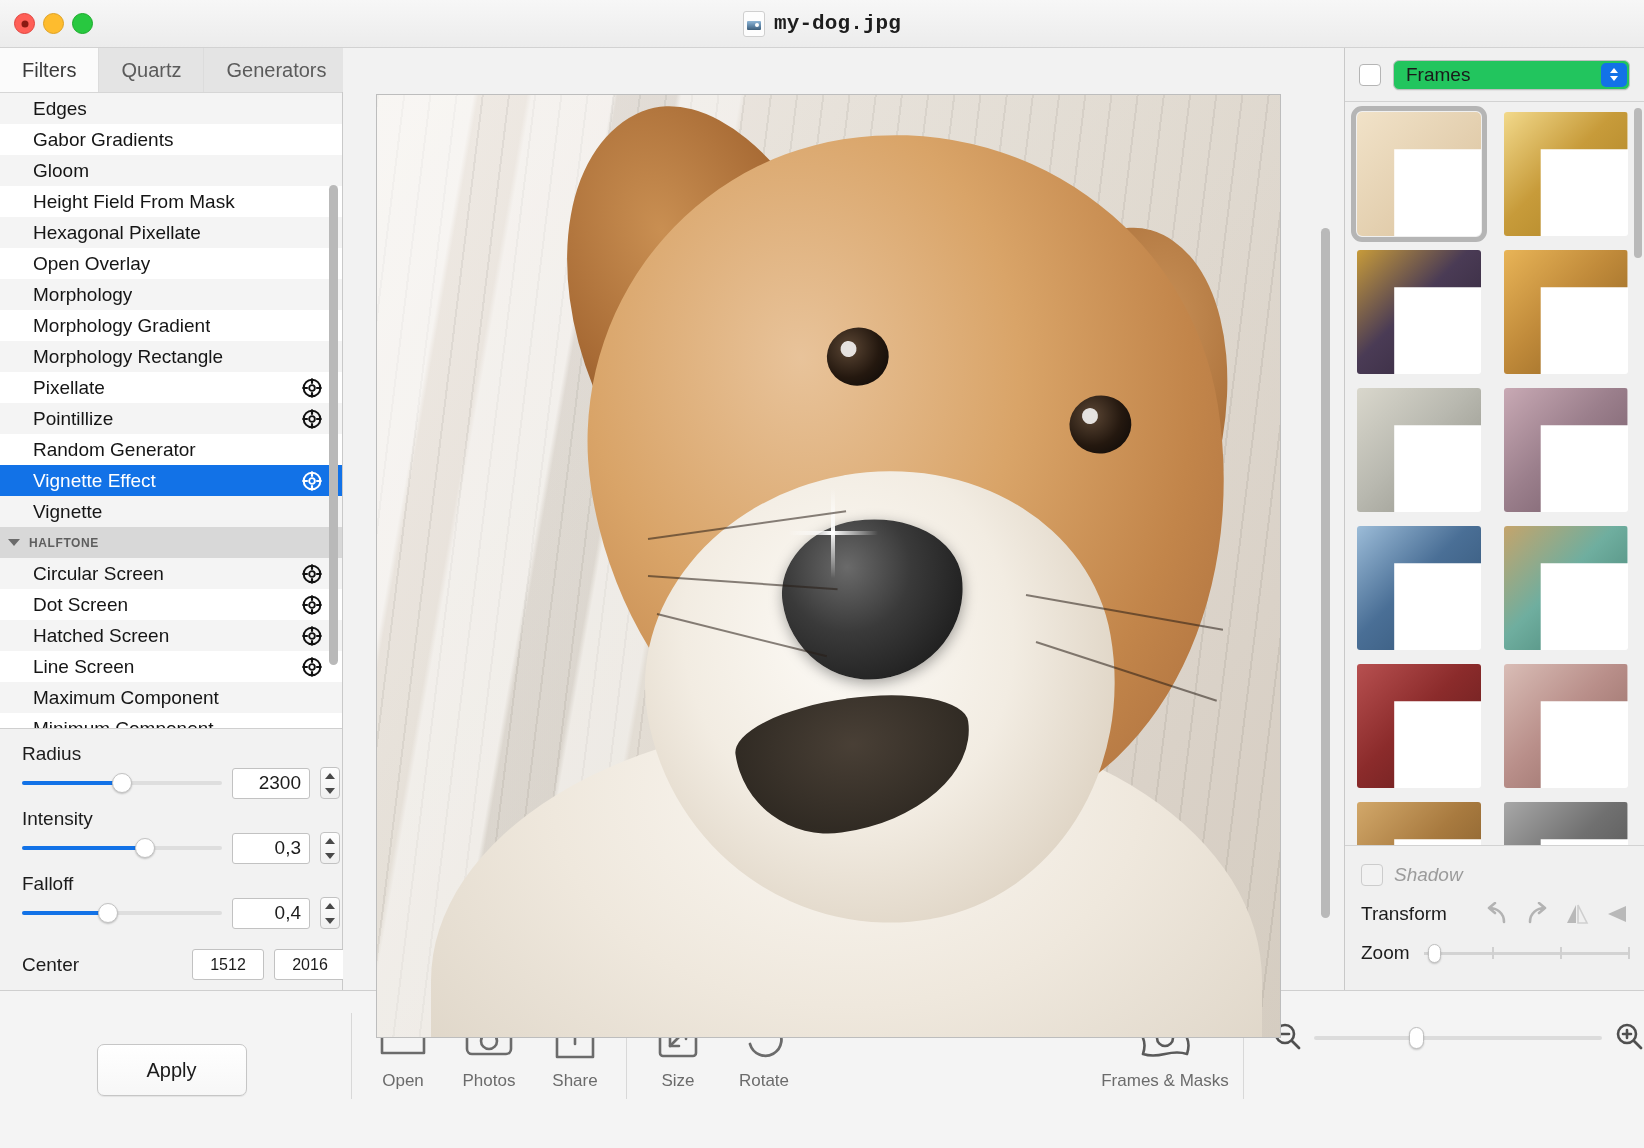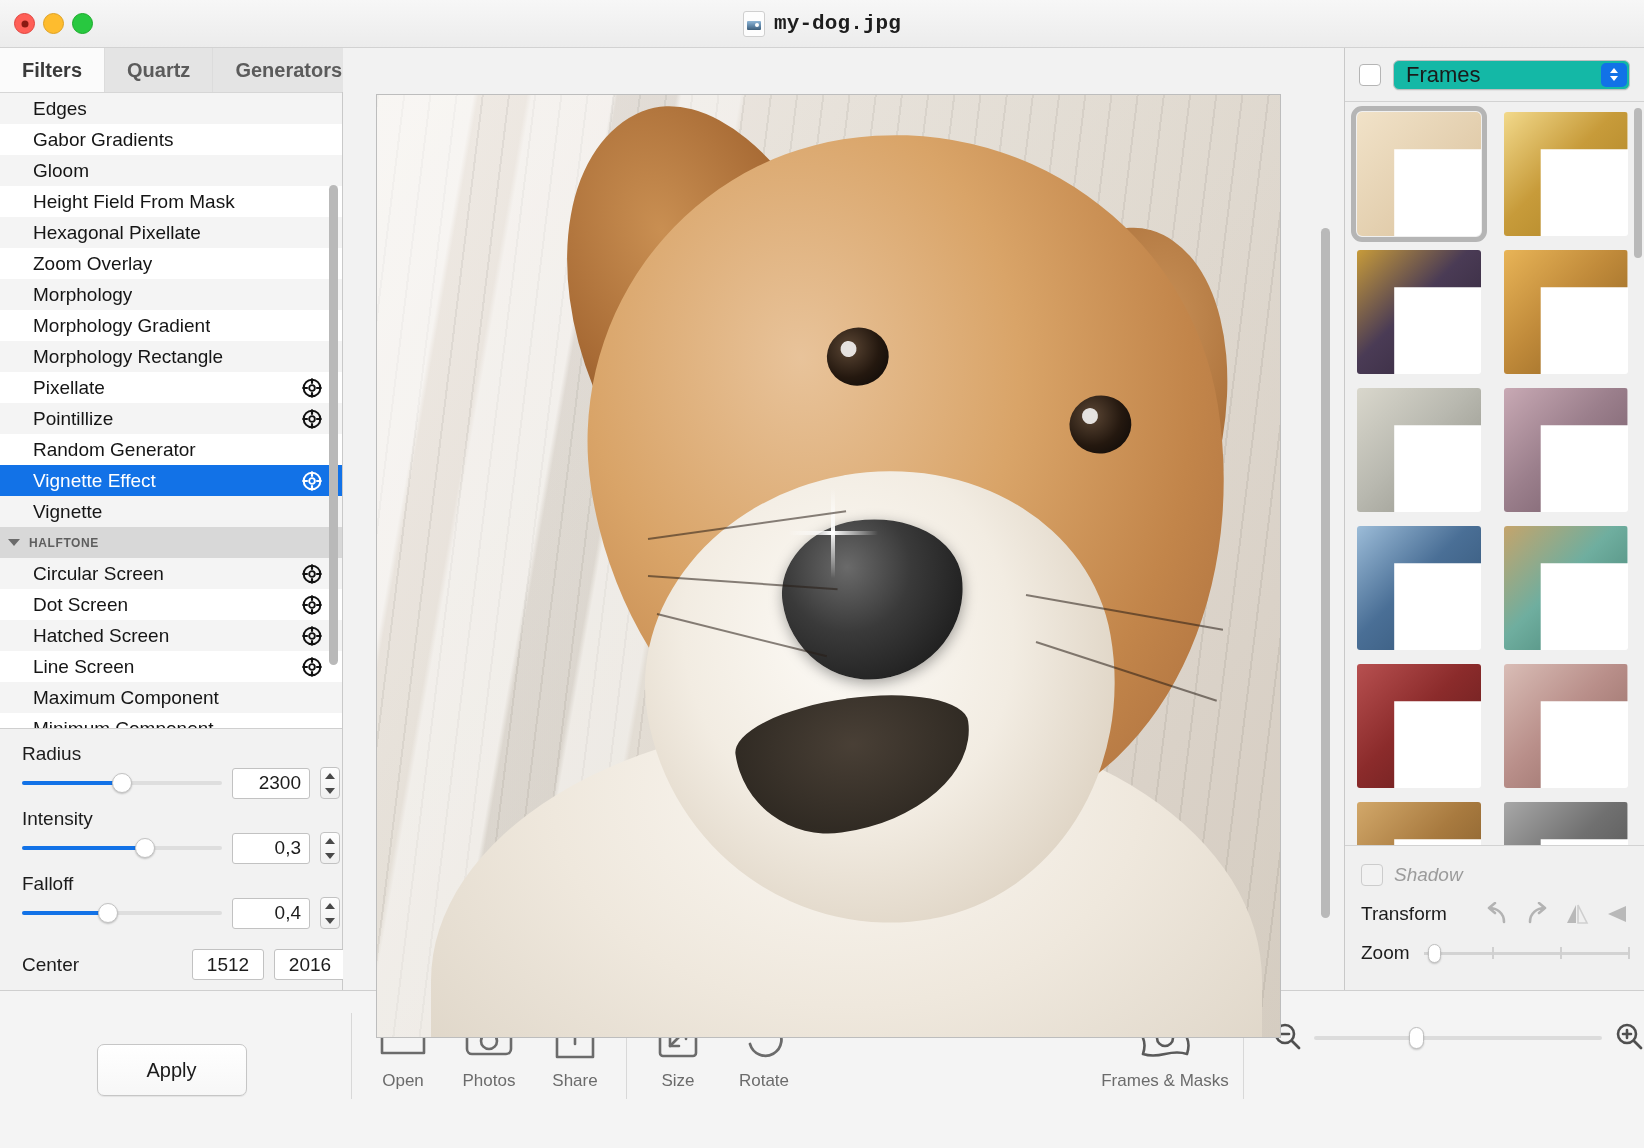--- a/index.html
+++ b/index.html
@@ -73,21 +73,20 @@
     border-right: 1px solid #c9c9c9;
   }
   .tabs { display: flex; height: 44px; flex: 0 0 44px; background: #f2f2f2; }
   .tab {
     flex: 0 0 auto; padding: 0 22px;
     display: flex; align-items: center; justify-content: center;
     font-size: 20px; color: #5b5b5b;
     border-right: 1px solid #dcdcdc;
     background: #e4e4e4;
     cursor: default;
-    font-weight: bold;
   }
   .tab.active { background: #fbfbfb; color: #3a3a3a; }
 
   .filter-list {
     position: relative;
     flex: 1 1 auto;
     overflow: hidden;
     background: #ffffff;
     border-top: 1px solid #d6d6d6;
   }
@@ -160,21 +159,21 @@
     display: block; width: 0; height: 0;
     border-left: 5px solid transparent; border-right: 5px solid transparent;
   }
   .stepper i.up { border-bottom: 6px solid #4a4a4a; }
   .stepper i.dn { border-top: 6px solid #4a4a4a; }
   .center-row { display: flex; align-items: center; gap: 10px; margin-top: 20px; }
   .center-row .param-label { margin: 0; width: 160px; flex: 0 0 160px; }
   .center-field {
     width: 72px; height: 31px; flex: 0 0 72px;
     background: #ffffff; border: 1px solid #c2c2c2; border-radius: 3px;
-    font-size: 19px; color: #1c1c1c;
+    font-size: 16px; color: #1c1c1c;
     display: flex; align-items: center; justify-content: center;
   }
 
   
   .canvas-area {
     flex: 1 1 auto; position: relative;
     background: #f2f2f2;
     display: flex; align-items: flex-start; justify-content: center;
     padding: 46px 30px 0 0;
     min-width: 0;
@@ -297,23 +296,23 @@
     padding: 0 14px;
     border-bottom: 1px solid #d2d2d2;
   }
   .checkbox {
     width: 22px; height: 22px; flex: 0 0 22px;
     background: #ffffff; border: 1px solid #b5b5b5; border-radius: 4px;
   }
   .checkbox.dim { background: #f2f2f2; border-color: #cccccc; }
   .select {
     position: relative; flex: 1 1 auto; height: 30px;
-    background: #14b8a6; border: 1px solid #c0c0c0; border-radius: 6px;
+    background: #22c55e; border: 1px solid #c0c0c0; border-radius: 6px;
     display: flex; align-items: center; padding-left: 12px;
-    font-size: 22px; color: #1a1a1a;
+    font-size: 19px; color: #1a1a1a;
     box-shadow: 0 1px 1px rgba(0,0,0,.06);
   }
   .select .arrow-btn {
     position: absolute; right: 2px; top: 2px; bottom: 2px; width: 26px;
     background: #1272e7; border-radius: 5px;
     display: flex; flex-direction: column; align-items: center; justify-content: center; gap: 3px;
   }
   .select .arrow-btn i {
     display: block; width: 0; height: 0;
     border-left: 4px solid transparent; border-right: 4px solid transparent;
@@ -442,21 +441,21 @@
           <div class="row alt">
             <span class="lbl">Gloom</span>
           </div>
           <div class="row">
             <span class="lbl">Height Field From Mask</span>
           </div>
           <div class="row alt">
             <span class="lbl">Hexagonal Pixellate</span>
           </div>
           <div class="row">
-            <span class="lbl">Zoom Overlay</span>
+            <span class="lbl">Open Overlay</span>
           </div>
           <div class="row alt">
             <span class="lbl">Morphology</span>
           </div>
           <div class="row">
             <span class="lbl">Morphology Gradient</span>
           </div>
           <div class="row alt">
             <span class="lbl">Morphology Rectangle</span>
           </div>

